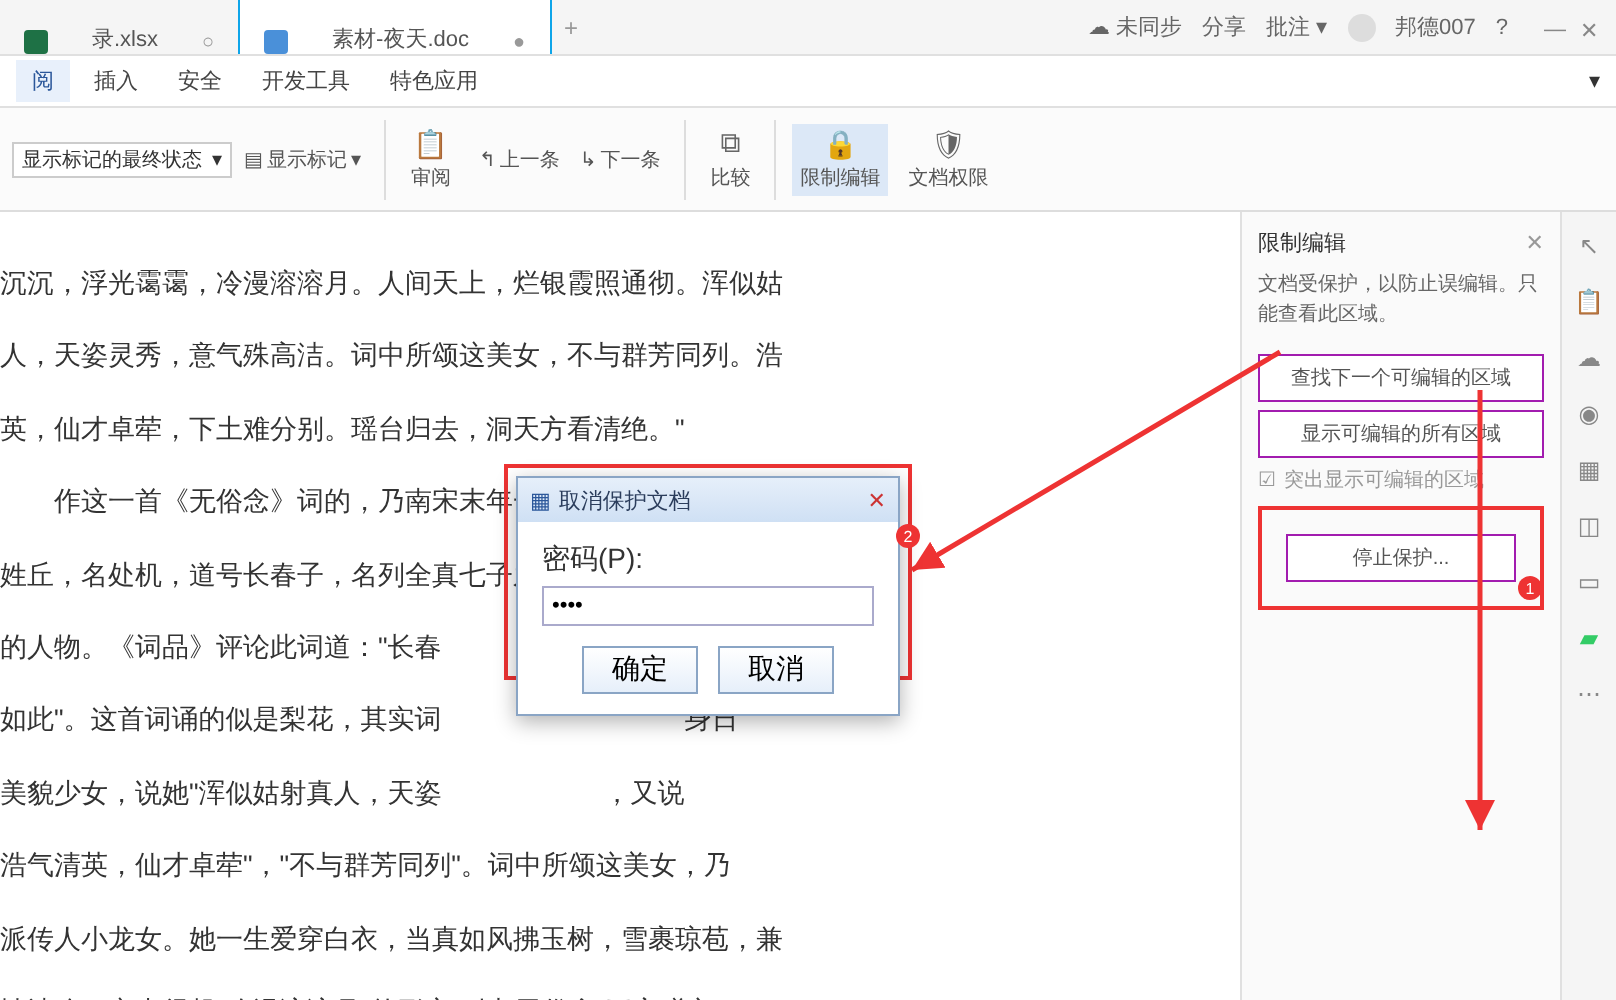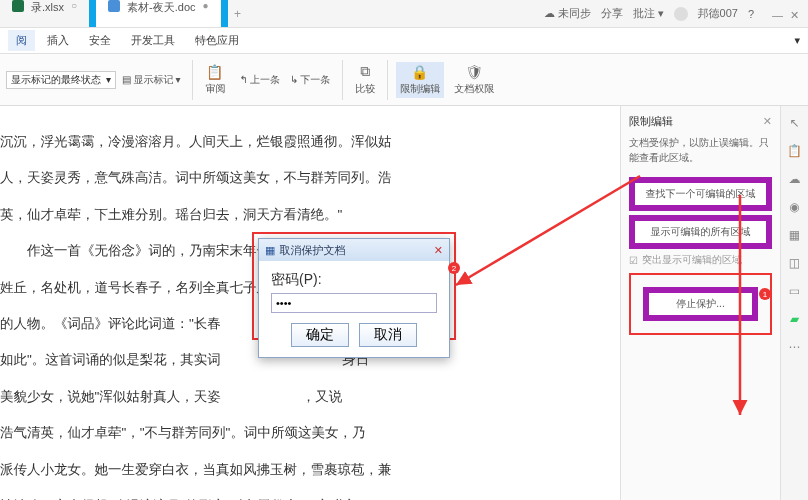--- a/index.html
+++ b/index.html
@@ -1,19 +1,19 @@
 <!DOCTYPE html>
 <html><head>
 <meta charset="utf-8">
 <style>
 *{margin:0;padding:0;box-sizing:border-box;font-family:"Microsoft YaHei",sans-serif}
 body{width:808px;height:500px;background:#fff;overflow:hidden;font-size:12px;color:#333;position:relative}
 .titlebar{height:28px;background:#f5f5f5;display:flex;align-items:center;border-bottom:1px solid #e0e0e0}
 .tabs{display:flex;height:100%;align-items:center;flex:1}
-.tab{padding:0 12px;height:100%;display:flex;align-items:flex-start;gap:7px;border-right:7px solid #0ea5e9;font-size:11px;color:#555}
+.tab{padding:0 12px;height:100%;display:flex;align-items:flex-end;gap:22px;border-right:1px solid #0ea5e9;font-size:11px;color:#555}
 .tab.active{background:#fff}
 .tab-icon{width:12px;height:12px;background:#4a90d9;border-radius:2px;display:inline-block}
 .tab-close{color:#999;cursor:pointer;font-size:10px}
 .newtab{width:20px;text-align:center;color:#999;cursor:pointer}
 .titlebar-right{display:flex;align-items:center;gap:10px;padding-right:8px;font-size:11px;color:#666}
 .tr-item{display:flex;align-items:center;gap:3px}
 .avatar{width:14px;height:14px;border-radius:50%;background:#ddd}
 .win-btns{display:flex;gap:8px;margin-left:8px}
 .win-btn{width:10px;height:10px;color:#888}
 .menubar{height:26px;display:flex;align-items:center;padding:0 8px;gap:4px;border-bottom:1px solid #e0e0e0;font-size:11px}
@@ -26,21 +26,21 @@
 .r-bigbtn{display:flex;flex-direction:column;align-items:center;font-size:10px;color:#555;padding:2px 4px;gap:2px}
 .r-icon{width:16px;height:16px;display:inline-flex;align-items:center;justify-content:center;font-size:14px;color:#666}
 .sep{width:1px;height:40px;background:#ddd;margin:0 2px}
 .workspace{display:flex;height:394px}
 .doc-area{flex:1;padding:20px 30px 20px 0;overflow:hidden;position:relative}
 .doc-text{font-size:13.5px;line-height:2.4;color:#333;text-align:justify}
 .doc-text p{margin-bottom:4px}
 .right-panel{width:160px;border-left:1px solid #e0e0e0;background:#fafafa;padding:8px;position:relative}
 .rp-title{font-size:11px;color:#333;margin-bottom:6px;display:flex;justify-content:space-between;align-items:center}
 .rp-desc{font-size:10px;color:#666;line-height:1.5;margin-bottom:12px}
-.rp-btn{display:block;width:100%;padding:4px 6px;font-size:10px;color:#555;background:#fff;border:6px solid #a21caf;margin-bottom:4px;text-align:center;cursor:pointer}
+.rp-btn{display:block;width:100%;padding:4px 6px;font-size:10px;color:#555;background:#fff;border:1px solid #a21caf;margin-bottom:4px;text-align:center;cursor:pointer}
 .rp-check{font-size:10px;color:#999;display:flex;align-items:center;gap:4px;margin-bottom:6px}
 .rp-stop{border:2px solid #e33;padding:12px}
 .rp-stop .rp-btn{margin:0}
 .badge-1{position:absolute;left:138px;top:182px;width:12px;height:12px;border-radius:50%;background:#e33;color:#fff;font-size:8px;display:flex;align-items:center;justify-content:center}
 .side-tools{width:28px;background:#f5f5f5;border-left:1px solid #e0e0e0;display:flex;flex-direction:column;align-items:center;gap:14px;padding-top:10px}
 .st-icon{width:14px;height:14px;color:#888;font-size:12px;display:flex;align-items:center;justify-content:center}
 .dialog{position:absolute;left:258px;top:238px;width:192px;background:#fff;border:1px solid #8aa5c5;box-shadow:0 3px 10px rgba(0,0,0,.3);z-index:20}
 .dlg-tb{height:22px;background:linear-gradient(#e6effa,#cfe0f4);display:flex;align-items:center;padding:0 6px;gap:4px;font-size:11px;color:#2b3d5c;justify-content:space-between}
 .dlg-body{padding:10px 12px}
 .dlg-lbl{font-size:14px;color:#333;margin-bottom:4px;display:block}

